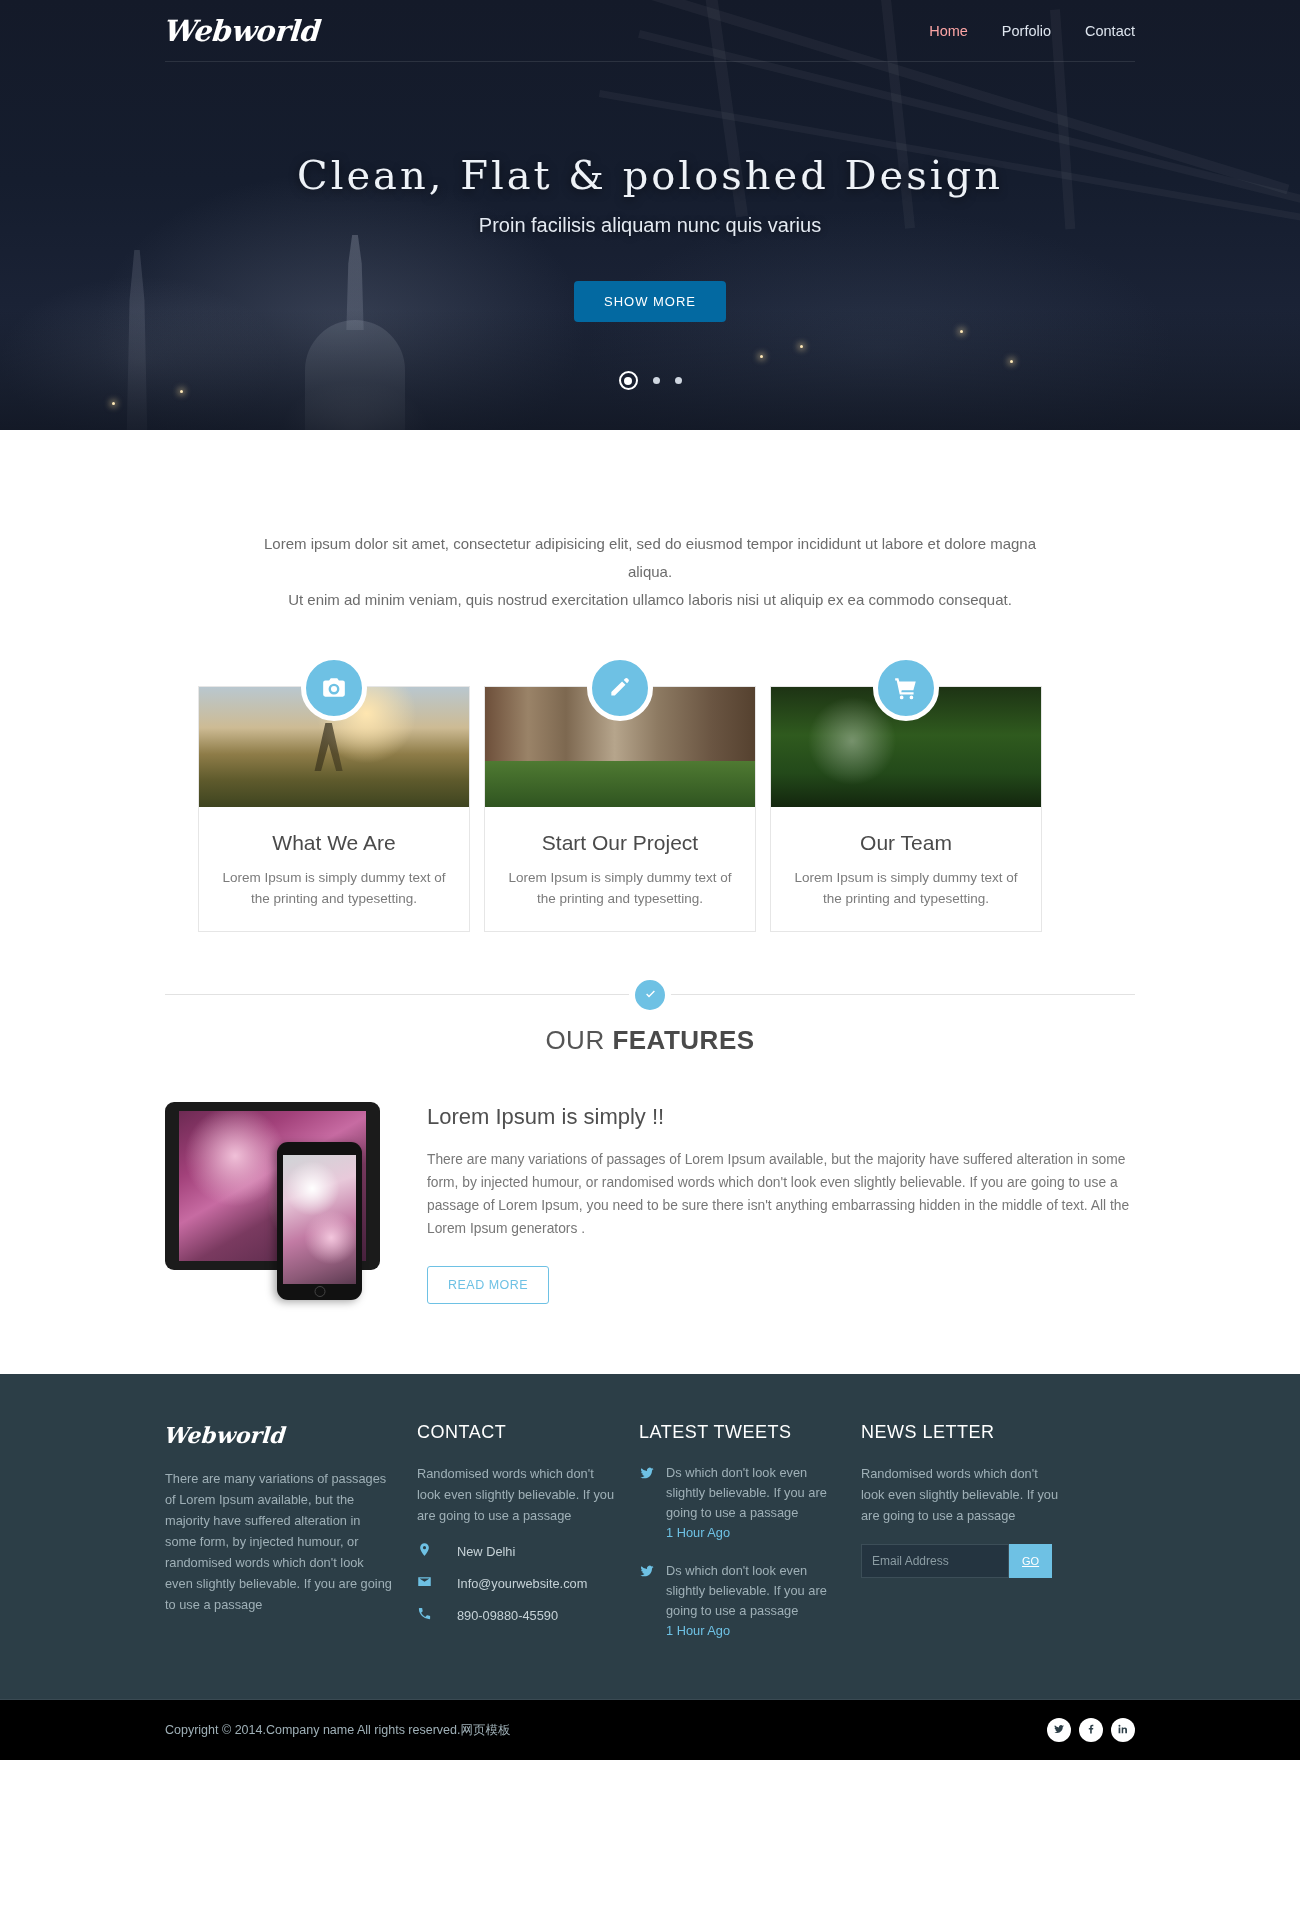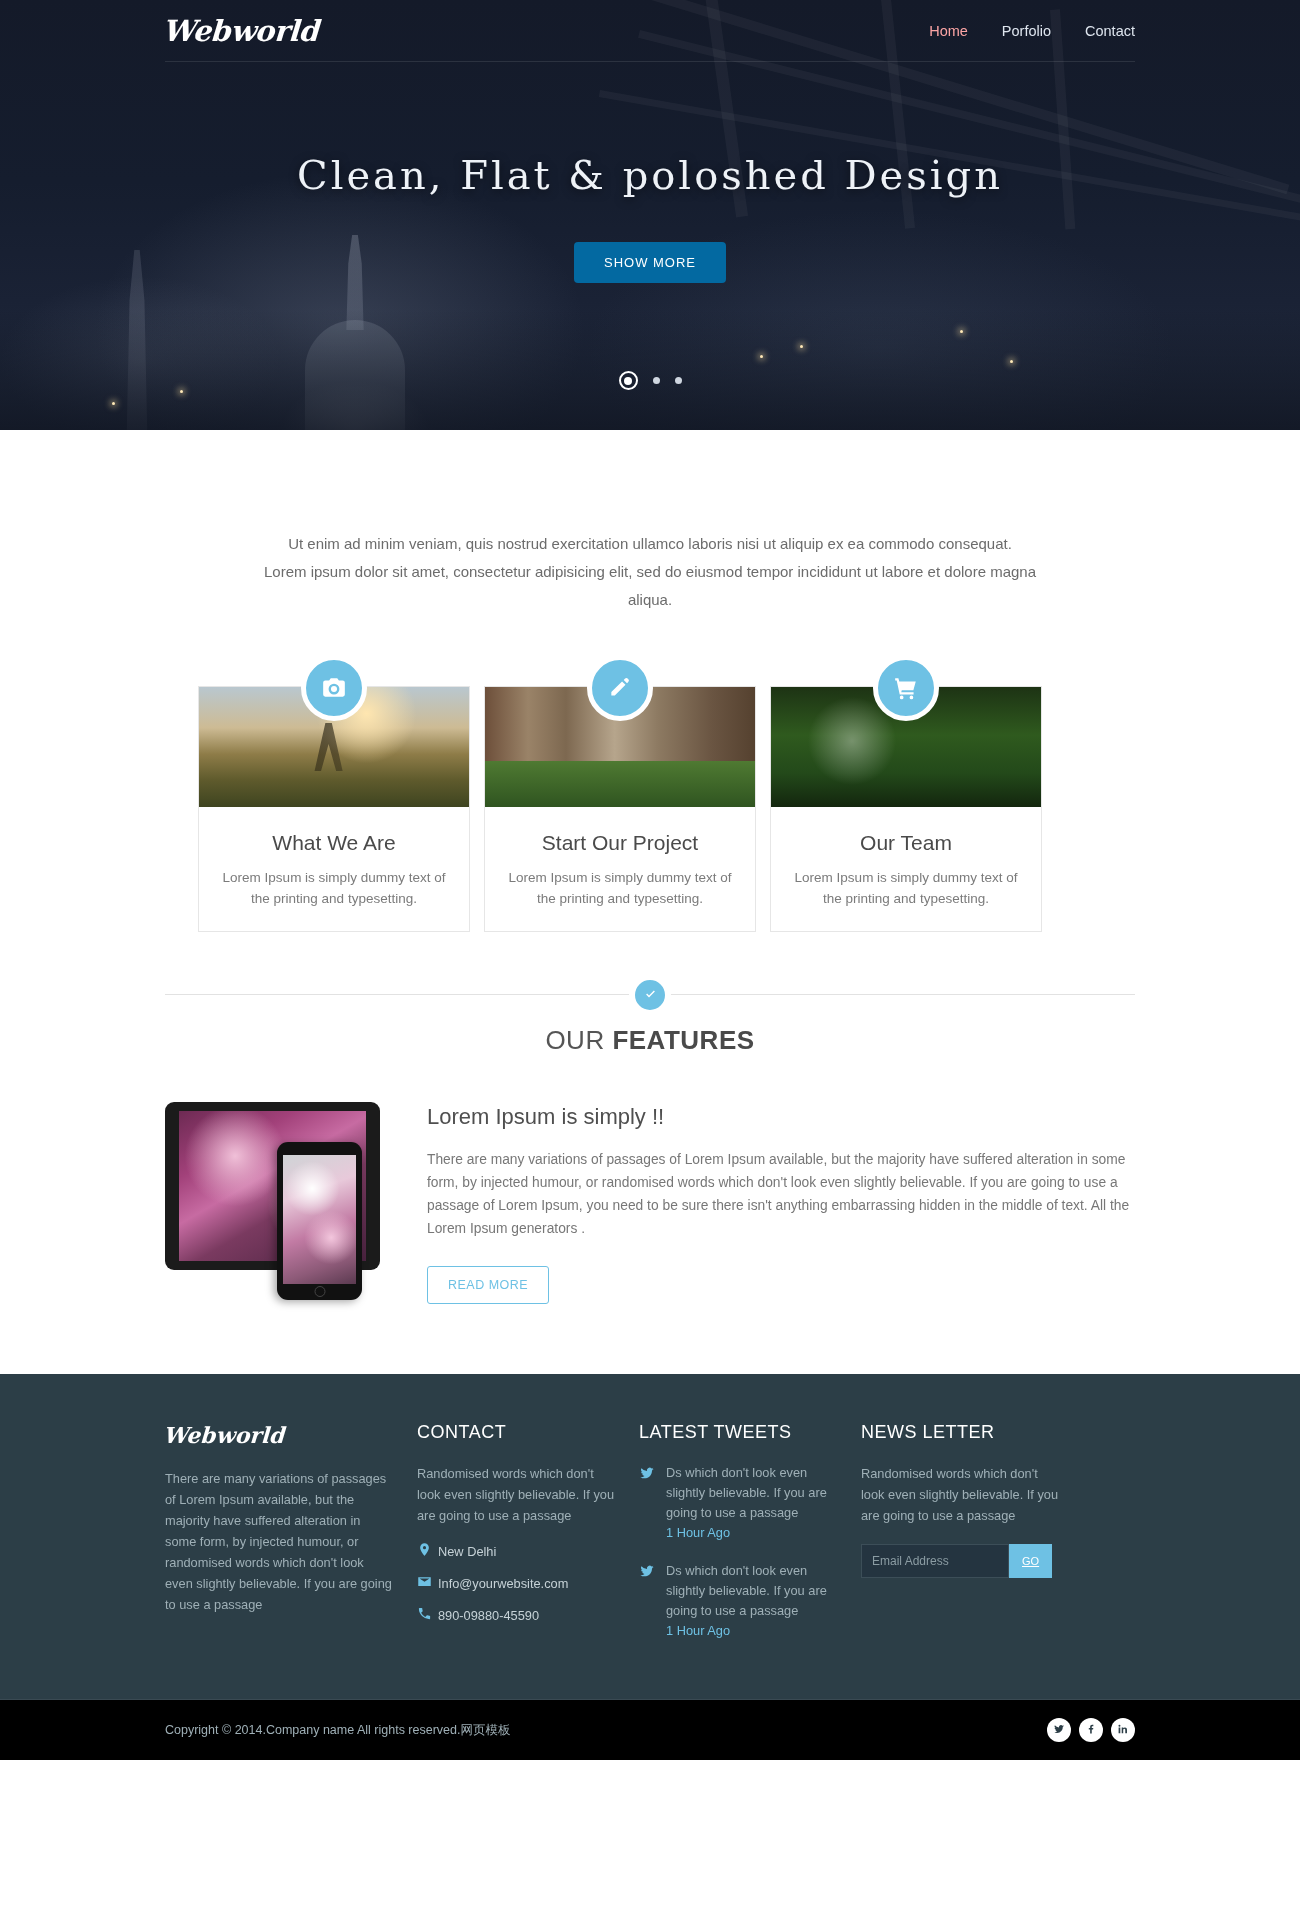--- a/index.html
+++ b/index.html
@@ -346,21 +346,21 @@
     letter-spacing: .5px;
     margin-bottom: 20px;
   }
   .fcol p {
     font-size: 12.8px;
     line-height: 21px;
     color: #9fb0b7;
   }
   .contact-list { margin-top: 16px; }
   .contact-item {
-    display: flex; align-items: center; gap: 6px;
+    display: flex; align-items: center; gap: 25px;
     margin-bottom: 14px;
     font-size: 12.8px;
     color: #c6d2d7;
   }
   .contact-item svg { width: 15px; height: 15px; fill: #6ec1e4; flex: 0 0 15px; }
   .tweet {
     display: flex; gap: 11px;
     margin-bottom: 18px;
   }
   .tweet svg { width: 16px; height: 16px; fill: #6ec1e4; flex: 0 0 16px; margin-top: 2px; }
@@ -437,34 +437,35 @@
         <nav class="nav">
           <a href="#">Home</a>
           <a href="#">Porfolio</a>
           <a href="#">Contact</a>
         </nav>
       </div>
     </header>
 
     <div class="hero-content">
       <h1 class="hero-title">Clean, Flat &amp; poloshed Design</h1>
+      <p class="hero-sub">Proin facilisis aliquam nunc quis varius</p>
       <button class="btn-show">SHOW MORE</button>
     </div>
 
     <div class="dots">
       <span class="dot active"></span>
       <span class="dot"></span>
       <span class="dot"></span>
     </div>
   </section>
 
   <section class="intro">
     <div class="wrap">
+      <p>Lorem ipsum dolor sit amet, consectetur adipisicing elit, sed do eiusmod tempor incididunt ut labore et dolore magna aliqua.</p>
       <p>Ut enim ad minim veniam, quis nostrud exercitation ullamco laboris nisi ut aliquip ex ea commodo consequat.</p>
-      <p>Lorem ipsum dolor sit amet, consectetur adipisicing elit, sed do eiusmod tempor incididunt ut labore et dolore magna aliqua.</p>
     </div>
   </section>
 
   <section class="wrap">
     <div class="cards">
 
       <div class="card">
         <div class="card-icon">
           <svg viewBox="0 0 24 24">
               <path d="M9 3l-1.5 2H4a2 2 0 0 0-2 2v11a2 2 0 0 0 2 2h16a2 2 0 0 0 2-2V7a2 2 0 0 0-2-2h-3.5L15 3H9zm3 5a5 5 0 1 1 0 10 5 5 0 0 1 0-10zm0 2.2a2.8 2.8 0 1 0 0 5.6 2.8 2.8 0 0 0 0-5.6z"></path>

